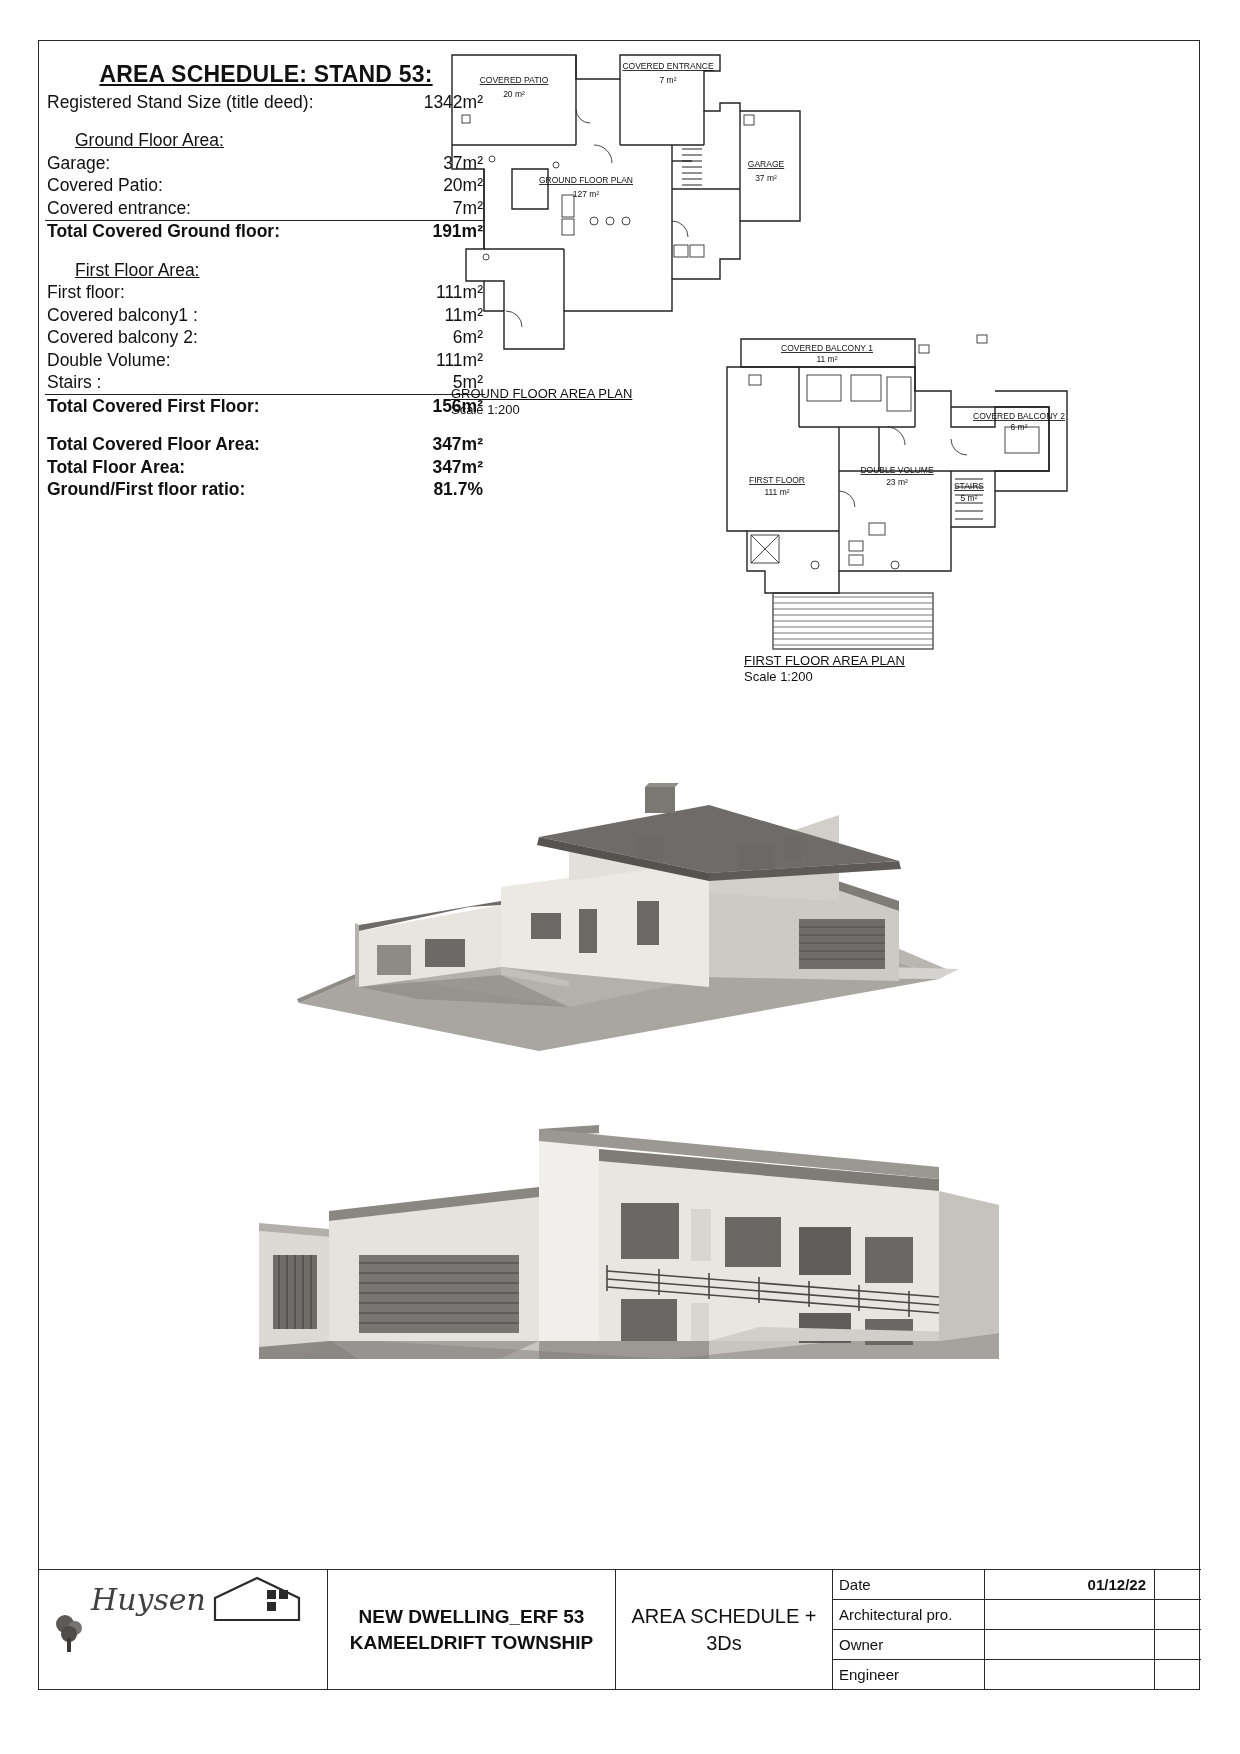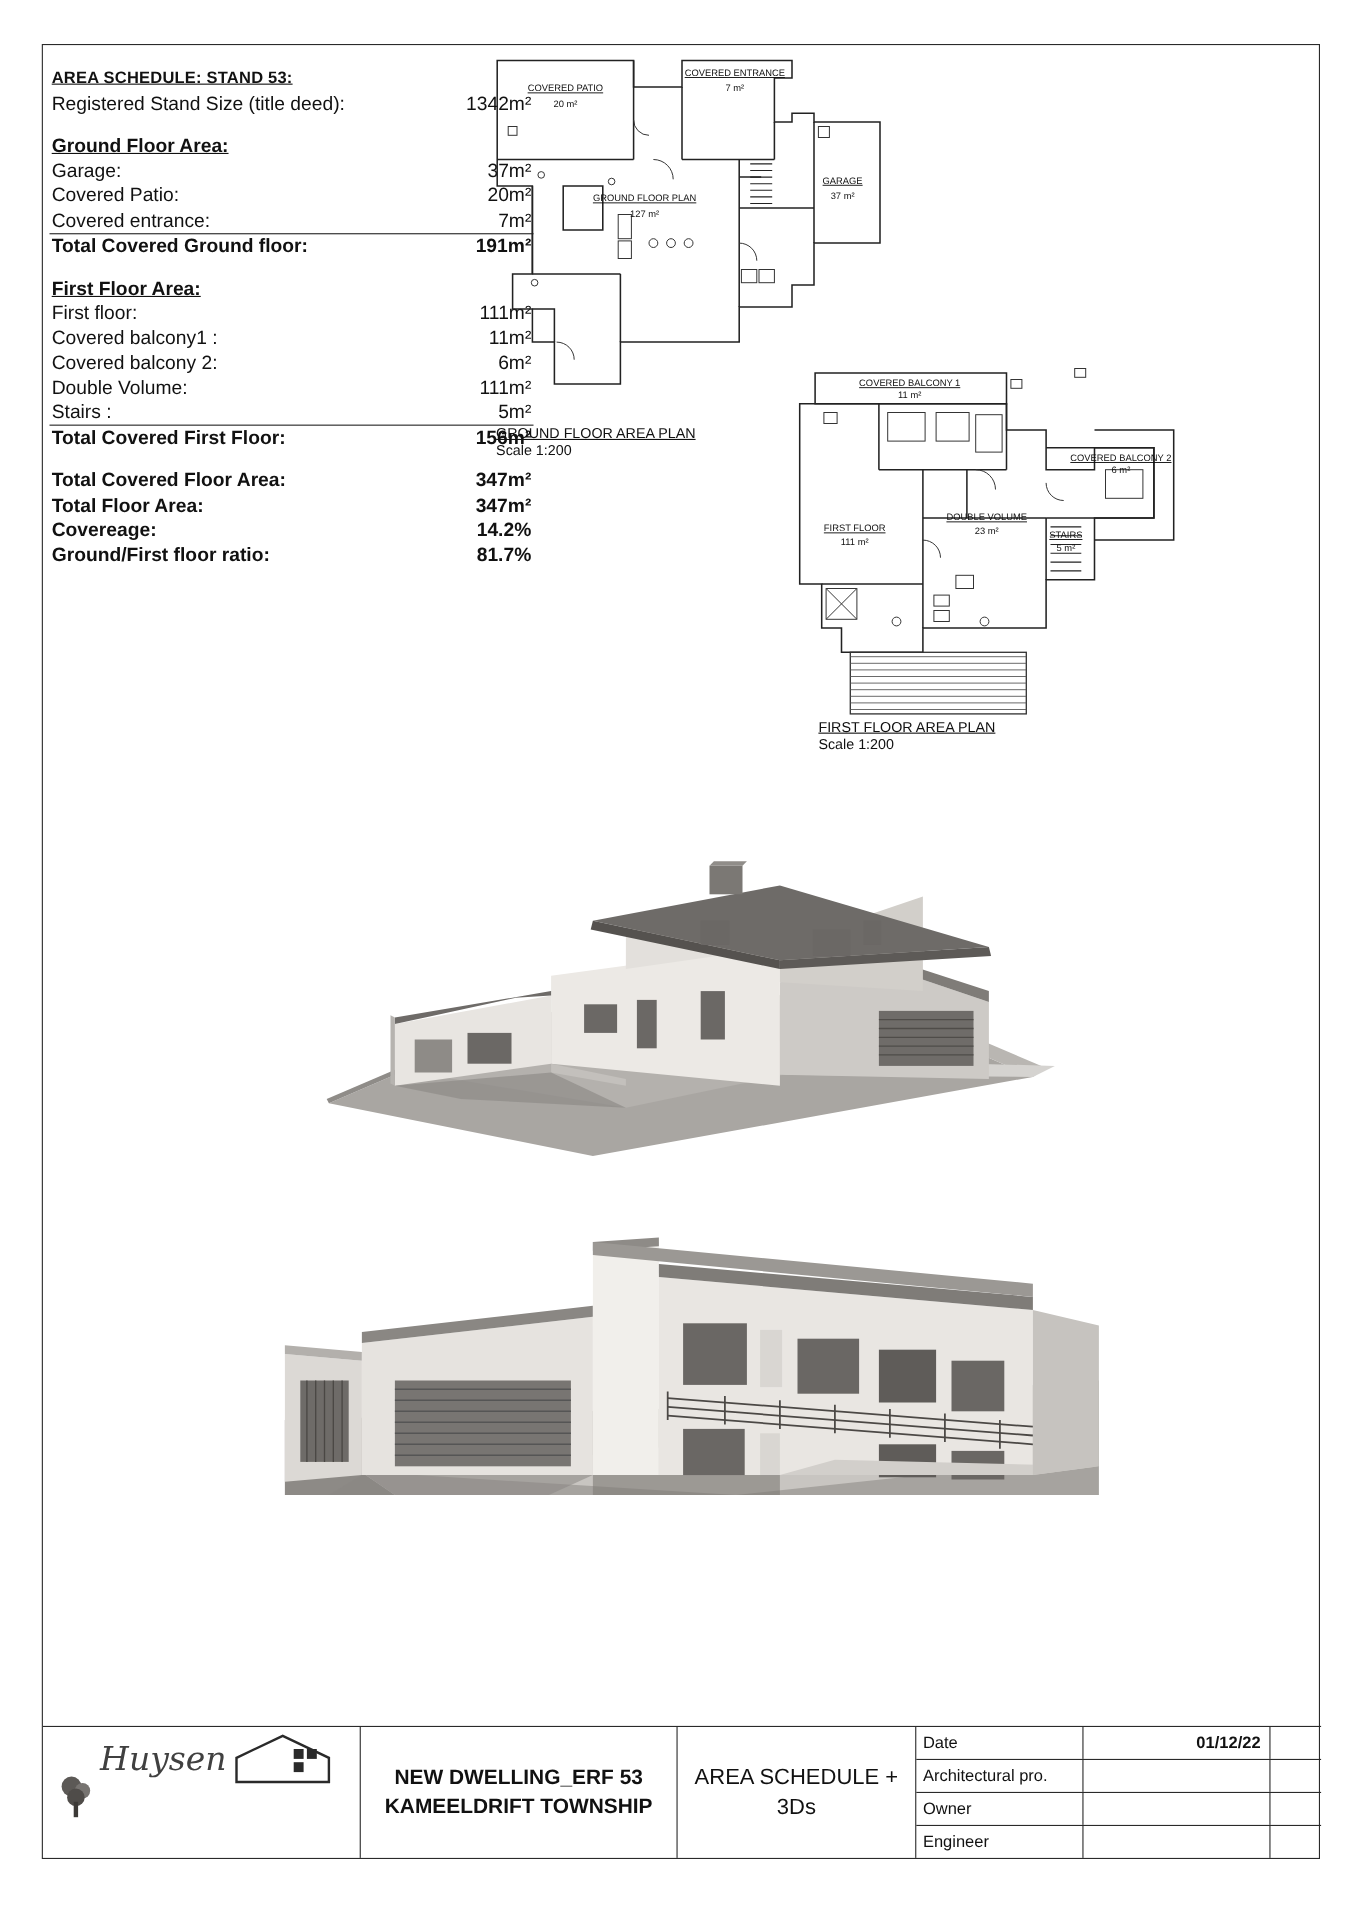--- a/index.html
+++ b/index.html
@@ -15,30 +15,30 @@
     box-sizing:border-box;
   }
 
   
   .schedule {
     position:absolute; left:6px; top:22px; width:440px;
     font-size:17.5px; line-height:1.0;
   }
   .sched-title {
     font-weight:bold; text-decoration:underline; letter-spacing:0.2px;
-    margin:0 0 5px 2px; font-size:15px;
+    margin:0 0 5px 2px; font-size:23px;text-align:center;
   }
   .row {
     display:flex; justify-content:space-between; align-items:baseline;
     padding:2.5px 2px 2.5px 2px;
   }
   .row .lbl { white-space:nowrap; }
   .row .val { white-space:nowrap; text-align:right; }
   .row.bold .lbl, .row.bold .val { font-weight:bold; }
-  .row.grp .lbl { font-weight:bold; text-decoration:underline; }
+  .row.grp .lbl { font-weight:normal; text-decoration:underline;margin-left:28px; }
   .row.underline { border-bottom:1.1px solid #222; }
   .spacer { height:16px; }
 
   
   .plan-caption { position:absolute; font-size:13px; line-height:1.22; }
   .plan-caption .t1 { text-decoration:underline; }
   .plan-caption .t2 { }
 
   
   .gfplan { position:absolute; left:405px; top:8px; width:380px; height:330px; }
@@ -166,24 +166,20 @@
 
     <div class="spacer"></div>
 
     <div class="row bold">
       <span class="lbl">Total Covered Floor Area:</span>
       <span class="val">347m²</span>
     </div>
     <div class="row bold">
       <span class="lbl">Total Floor Area:</span>
       <span class="val">347m²</span>
-    </div>
-    <div class="row bold">
-      <span class="lbl">Covereage:</span>
-      <span class="val">14.2%</span>
     </div>
     <div class="row bold">
       <span class="lbl">Ground/First floor ratio:</span>
       <span class="val">81.7%</span>
     </div>
   </div>
 
   <div class="gfplan">
     <svg width="380" height="330" viewBox="0 0 380 330" xmlns="http://www.w3.org/2000/svg">
       <g fill="none" stroke="#222" stroke-width="1.4">

